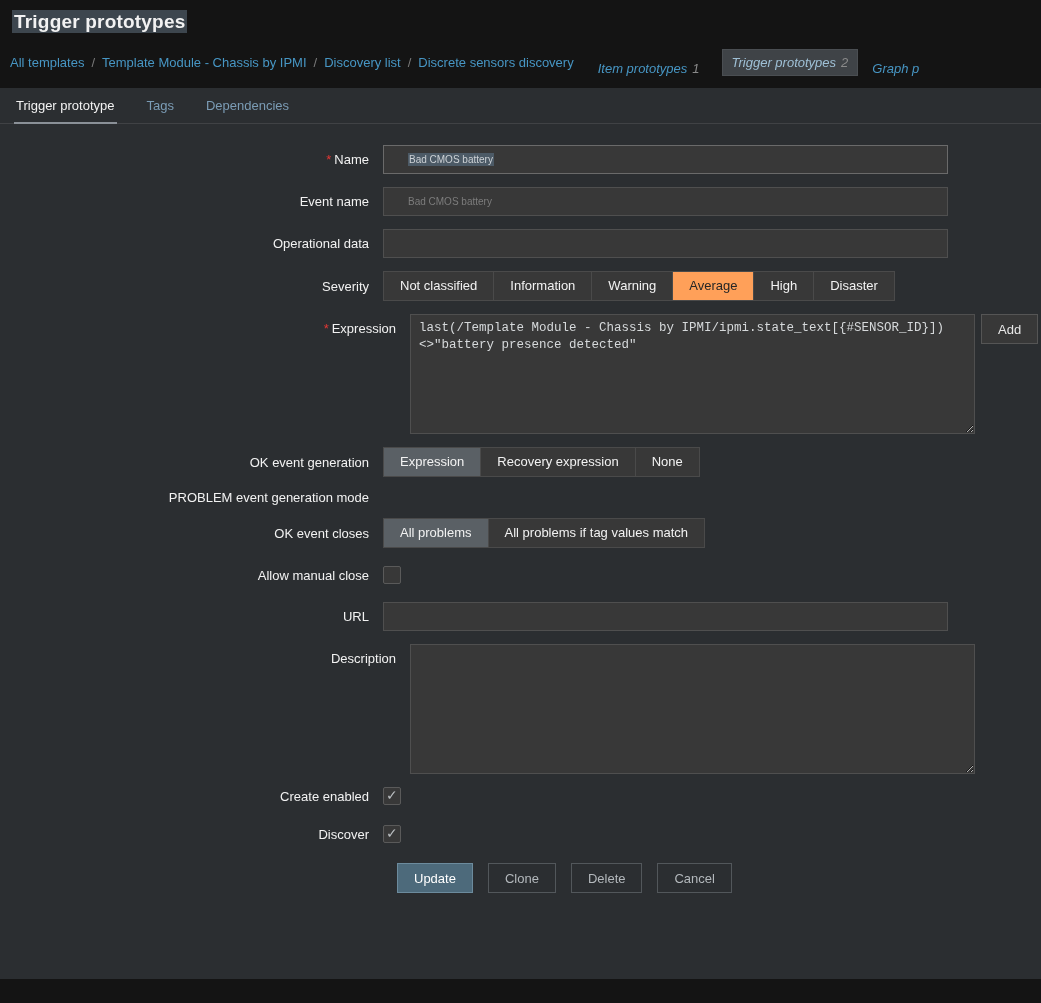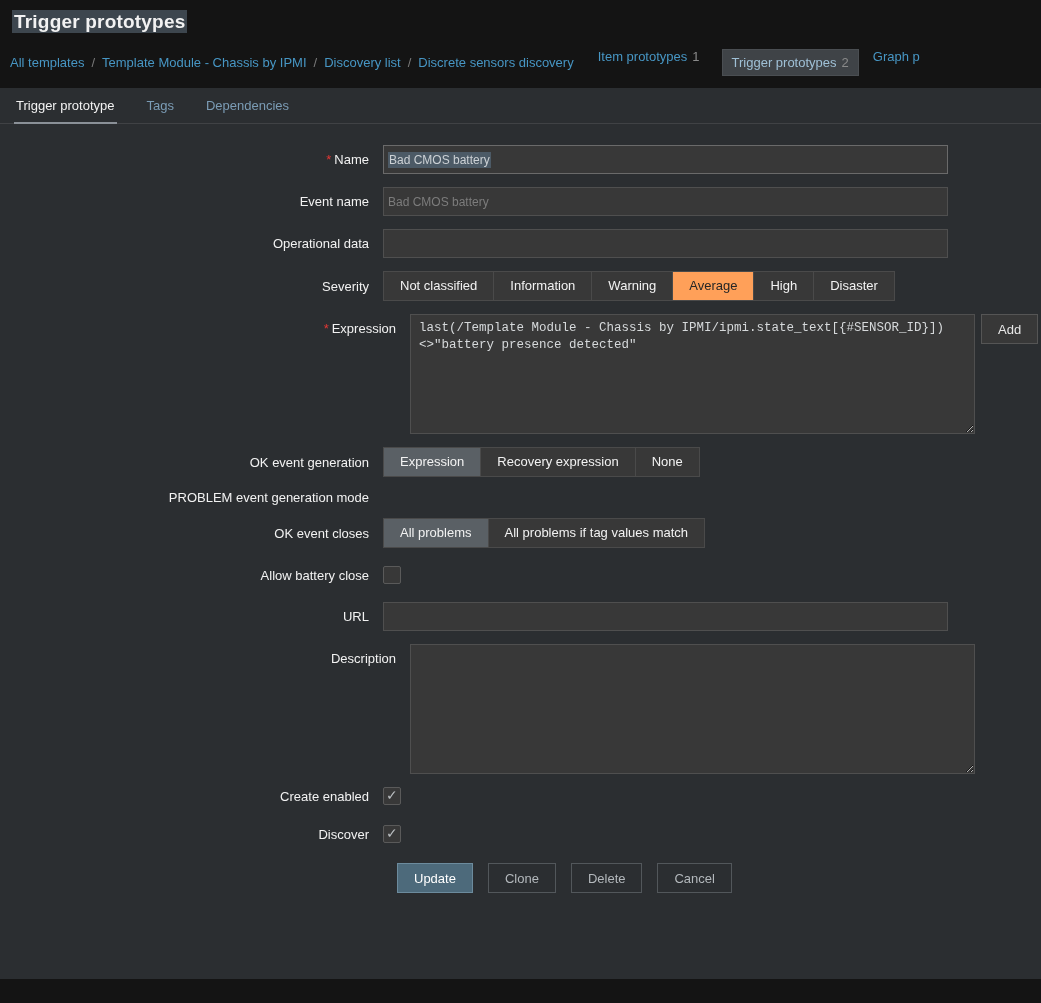--- a/index.html
+++ b/index.html
@@ -30,21 +30,21 @@
   .header h1{margin:0;font-size:19px;font-weight:600;letter-spacing:.2px;}
   .title-hl{background:#3d464e;padding:1px 2px;}
   
   .breadcrumb{
     display:flex;align-items:center;
     padding:10px 0 12px 10px;
     white-space:nowrap;overflow:hidden;
   }
   .breadcrumb a{color:var(--link);text-decoration:none;cursor:pointer;}
   .breadcrumb .sep{color:#7a7a7a;margin:0 7px;}
-  .bc-nav{display:flex;align-items:flex-start;margin-left:24px;}
+  .bc-nav{display:flex;align-items:flex-end;margin-left:24px;font-style:italic;}
   .bc-item{display:flex;align-items:center;margin-right:22px;}
   .bc-count{color:var(--text-muted);margin-left:5px;}
   .bc-box{
     display:flex;align-items:center;
     background:#3f4347;border:1px solid #4a4e52;
     padding:5px 9px;margin-right:14px;cursor:pointer;
   }
   .bc-box a{color:#9fc0d6;}
   
   .content{
@@ -75,21 +75,21 @@
     width:383px;min-width:383px;text-align:right;padding-right:14px;
     color:var(--text);font-size:13px;
   }
   .req{color:var(--required);margin-right:3px;}
   .input{
     width:565px;height:29px;
     background:var(--bg-input);
     border:1px solid var(--border-input);
     color:var(--text);
     font-family:"Liberation Sans", sans-serif;
-    font-size:12px;padding:0 4px;outline:none;
+    font-size:10px;padding:0 24px;outline:none;
   }
   .fake-input{display:flex;align-items:center;border-color:#6a6a6a;cursor:text;}
   .sel-text{background:var(--selection);color:#ccd1d5;padding:1px 1px;}
   .muted-input{color:#7c7c7c;}
   textarea.ta{
     width:565px;display:block;
     background:var(--bg-input);
     border:1px solid var(--border-input);
     color:#d6d9db;outline:none;
     padding:5px 8px;resize:vertical;
@@ -246,21 +246,21 @@
 
     <div class="row">
       <div class="label-col">OK event closes</div>
       <div class="seg-group">
         <div class="seg sel">All problems</div>
         <div class="seg">All problems if tag values match</div>
       </div>
     </div>
 
     <div class="row cb">
-      <div class="label-col">Allow battery close</div>
+      <div class="label-col">Allow manual close</div>
       <span class="checkbox"></span>
     </div>
 
     <div class="row">
       <div class="label-col">URL</div>
       <input class="input" value="" style="">
     </div>
 
     <div class="row top">
       <div class="label-col">Description</div>

